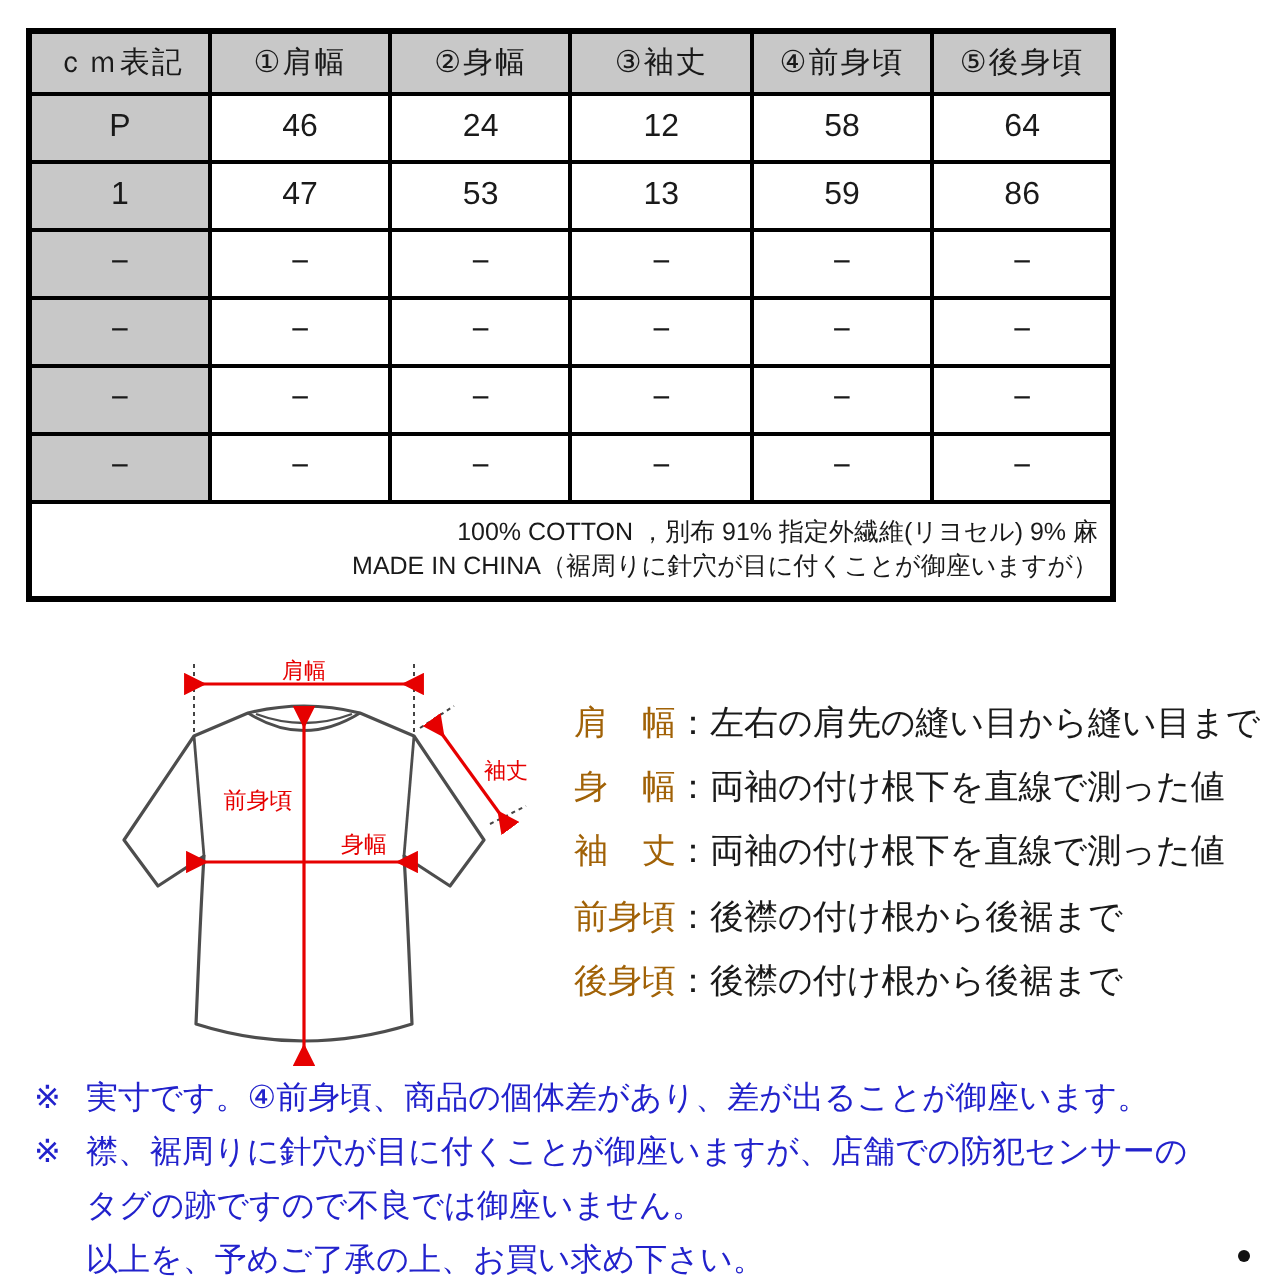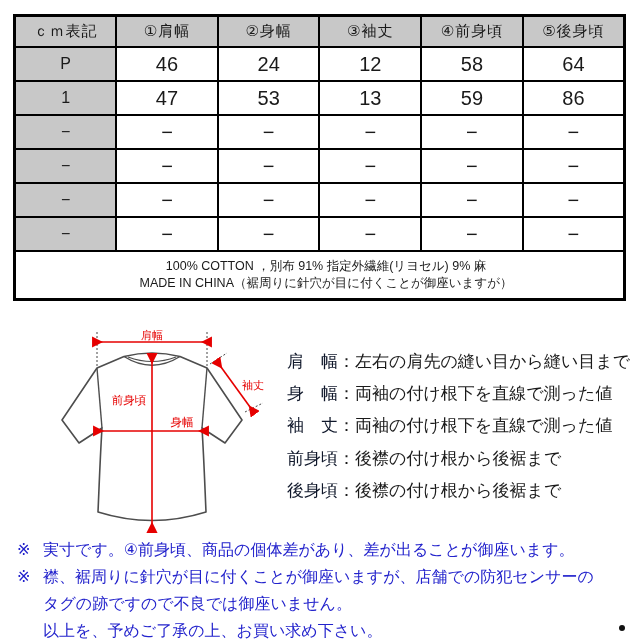--- a/index.html
+++ b/index.html
@@ -1,37 +1,37 @@
 <!DOCTYPE html>
 <html><head>
 <meta charset="utf-8">
 <style>
   html,body{margin:0;padding:0;background:#ffffff;}
   .page{position:relative;width:640px;height:640px;background:#ffffff;overflow:hidden;
         font-family:"Liberation Sans","DejaVu Sans",sans-serif;color:#1a1a1a;}
 
   
-  table.size-table{position:absolute;left:13px;top:14px;width:613px;border-collapse:collapse;
+  table.size-table{position:absolute;left:13px;top:14px;width:545px;border-collapse:collapse;
         table-layout:fixed;border:3px solid #000;}
   .size-table th,.size-table td{border:2px solid #000;text-align:center;vertical-align:middle;
         padding:0;font-weight:normal;}
   .size-table tr.hdr th{height:29px;background:#c8c8c8;font-size:15px;letter-spacing:1px;}
   .size-table tr.row{height:34px;}
   .size-table tr.row th{background:#c8c8c8;font-size:16px;}
-  .size-table tr.row td{background:#ffffff;font-size:20px;}
-  .size-table tr.ftr td{height:40px;background:#ffffff;text-align:center;padding:3px 6px 3px 19px;
+  .size-table tr.row td{background:#ffffff;font-size:16px;}
+  .size-table tr.ftr td{height:40px;background:#ffffff;text-align:right;padding:3px 6px 3px 19px;
         font-size:12.5px;line-height:17px;white-space:nowrap;overflow:hidden;}
 
   
   .diagram{position:absolute;left:40px;top:328px;width:230px;height:215px;}
 
   
   .legend{position:absolute;left:287px;top:345px;width:345px;}
   .legend-row{height:32.4px;display:flex;align-items:center;font-size:17px;white-space:nowrap;}
-  .legend-term{color:#0f172a;}
+  .legend-term{color:#a16207;}
   .legend-desc{color:#1a1a1a;font-family:Liberation Serif, serif;}
 
   
   .notes{position:absolute;left:17px;top:536px;width:591px;color:#2222cc;
         font-size:16px;line-height:27px;}
   .note-item{display:flex;}
   .note-bullet{width:26px;flex:0 0 26px;}
   .note-text{flex:1;}
 
   .page-dot{position:absolute;left:619px;top:625px;width:6px;height:6px;border-radius:50%;

